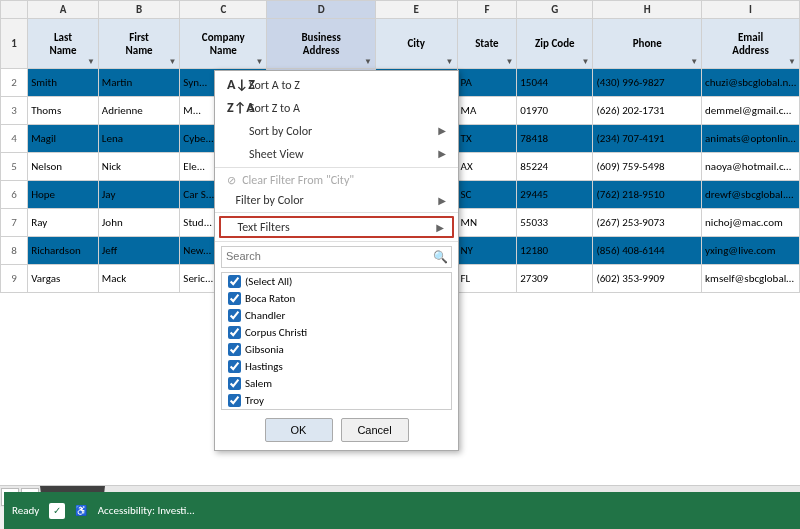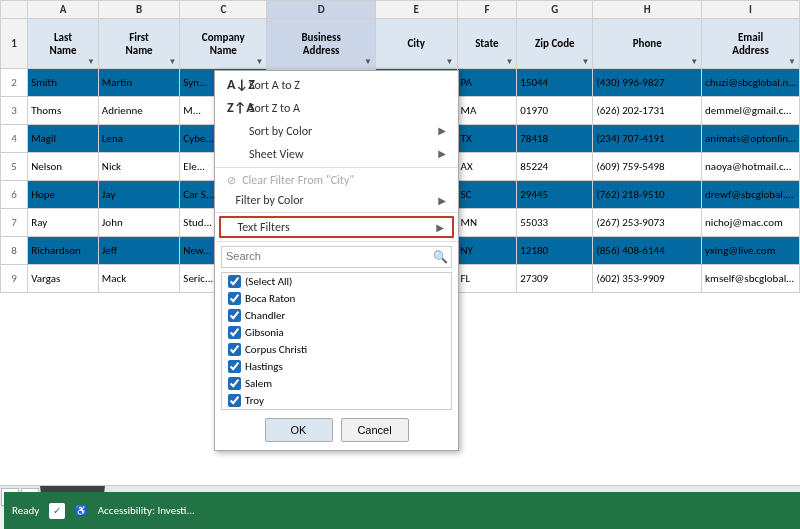--- a/index.html
+++ b/index.html
@@ -513,25 +513,25 @@
       <div class="check-item">
         <input type="checkbox" checked="" style="">
         <span>Boca Raton</span>
       </div>
       <div class="check-item">
         <input type="checkbox" checked="" style="">
         <span>Chandler</span>
       </div>
       <div class="check-item">
         <input type="checkbox" checked="" style="">
+        <span>Corpus Christi</span>
+      </div>
+      <div class="check-item">
+        <input type="checkbox" checked="" style="">
         <span>Gibsonia</span>
-      </div>
-      <div class="check-item">
-        <input type="checkbox" checked="" style="">
-        <span>Corpus Christi</span>
       </div>
       <div class="check-item">
         <input type="checkbox" checked="" style="">
         <span>Hastings</span>
       </div>
       <div class="check-item">
         <input type="checkbox" checked="" style="">
         <span>Salem</span>
       </div>
       <div class="check-item">

